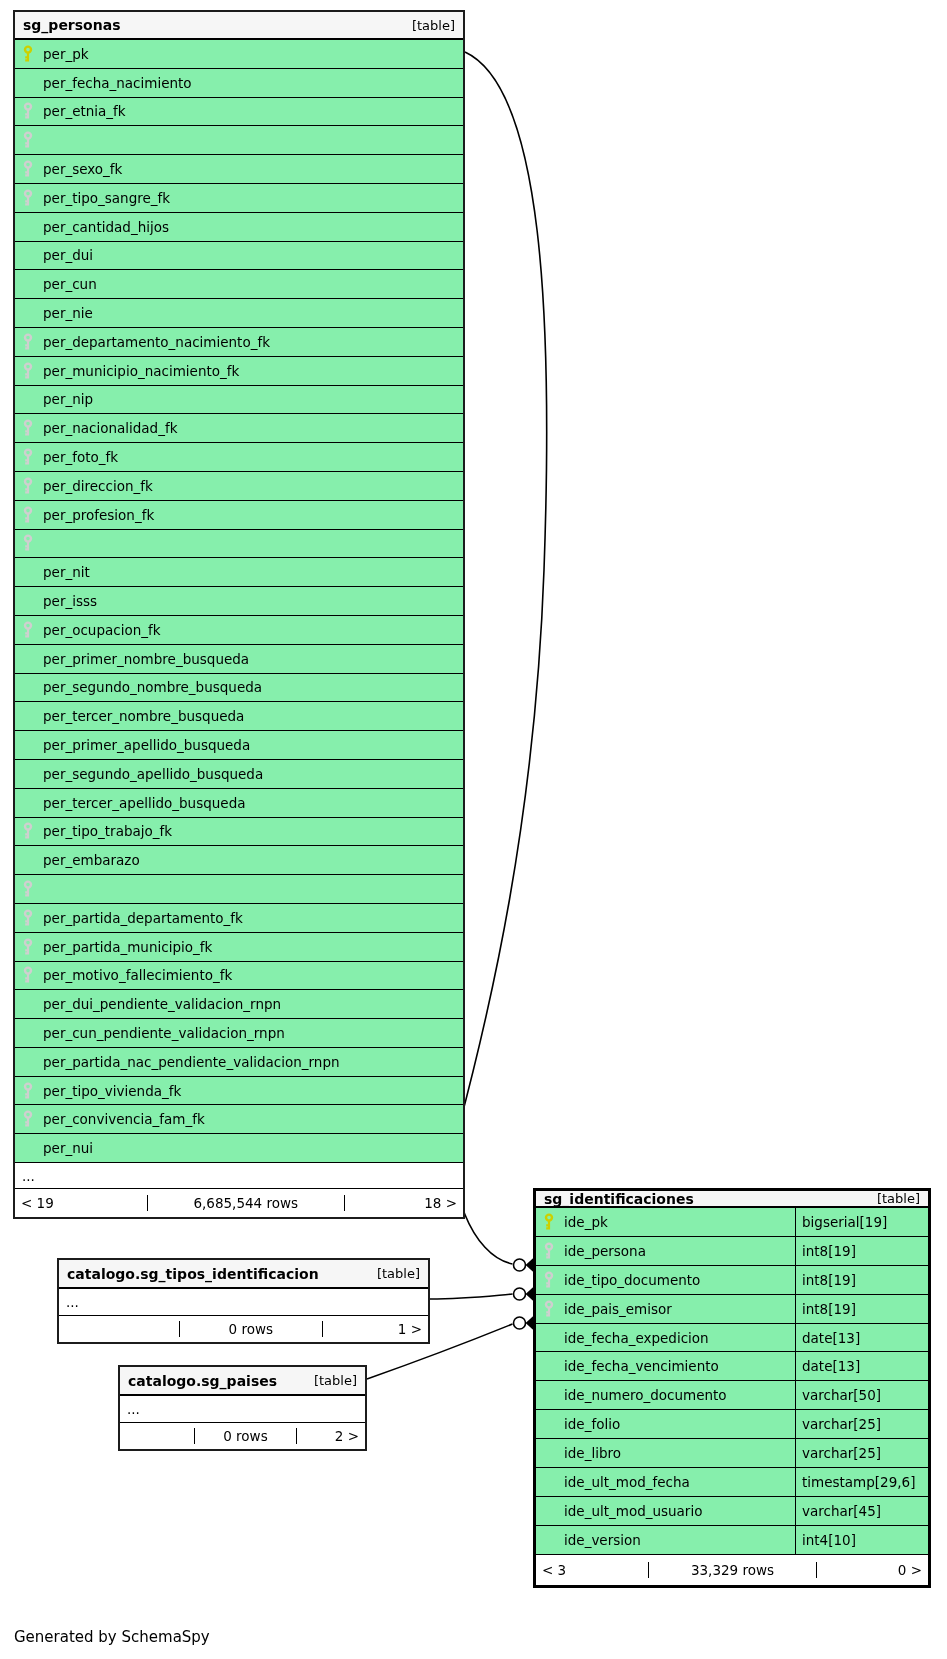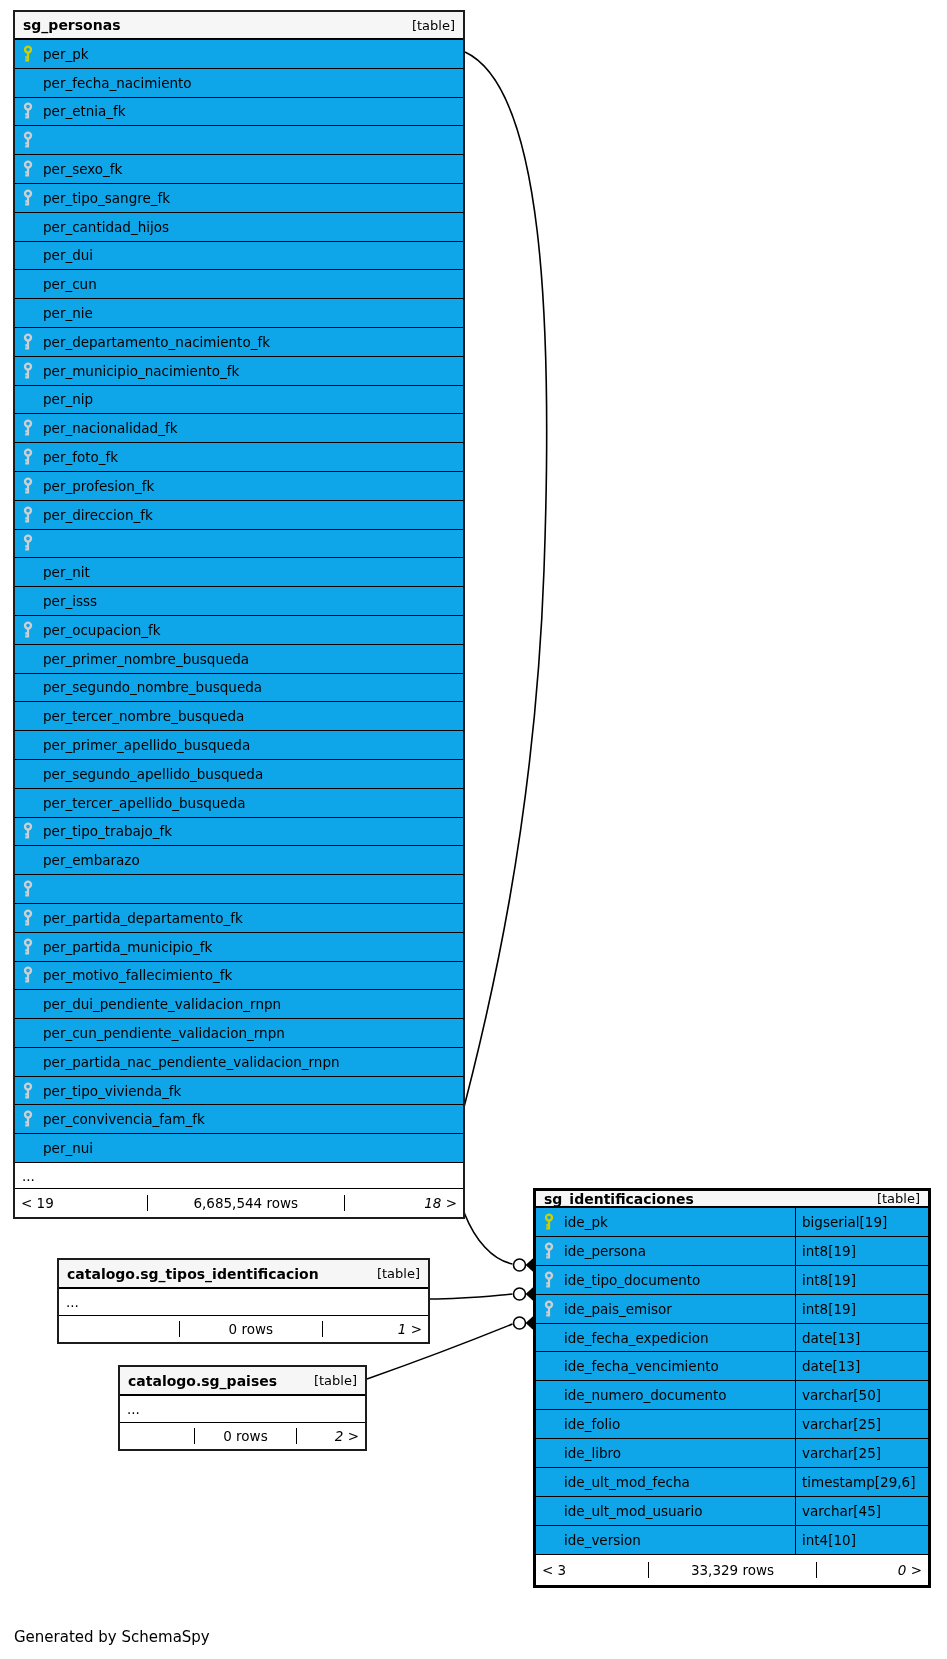--- a/index.html
+++ b/index.html
@@ -6,39 +6,39 @@
   body{width:947px;height:1659px;overflow:hidden;font-family:"DejaVu Sans","Liberation Sans",sans-serif;color:#000;}
   #canvas{position:relative;width:947px;height:1659px;background:#fff;}
   *{box-sizing:border-box;}
 
   .db-table{position:absolute;background:#fff;border:2px solid #1c1c1c;}
   .db-table .tbl-header{display:flex;justify-content:space-between;align-items:center;
     background:#f6f6f6;border-bottom:2.5px solid #000;padding:0 8px;}
   .tbl-title{font-weight:bold;font-size:14px;}
   .tbl-badge{font-size:13px;}
 
-  .col-row{display:flex;align-items:center;border-bottom:1.4px solid #000;padding-left:7px;background:#0ea5e9;}
+  .col-row{display:flex;align-items:center;border-bottom:1.4px solid #000;padding-left:7px;background:#86efac;}
   .key-icon{width:13px;height:18px;margin-right:8px;flex:0 0 13px;display:inline-flex;align-items:center;}
   .key-icon svg{display:block;}
   .key-pk{color:#ccd000;}
   .key-fk{color:#cfcfcf;}
   .key-none{visibility:hidden;}
   .col-name{font-size:13.5px;flex:1;white-space:nowrap;overflow:hidden;}
   .col-type{width:133px;flex:0 0 133px;align-self:stretch;display:flex;align-items:center;
     border-left:1.4px solid #000;padding-left:6px;font-size:13.5px;white-space:nowrap;}
 
   .ellipsis-row{display:flex;align-items:center;border-bottom:1.4px solid #000;
     padding-left:7px;font-size:13.5px;}
 
   .tbl-footer{display:flex;align-items:center;}
   .fcell{display:flex;align-items:center;font-size:13.5px;white-space:nowrap;}
   .fcell + .fcell{border-left:1.2px solid #000;}
   .fcell.left{justify-content:flex-start;padding-left:6px;}
   .fcell.center{justify-content:center;}
-  .fcell.right{justify-content:flex-end;padding-right:6px;font-style:italic;}
+  .fcell.right{justify-content:flex-end;padding-right:6px;}
 
   
   #t-personas{left:13px;top:10px;width:452px;}
   #t-personas .tbl-header{height:28px;}
   #t-personas .col-row{height:28.8px;}
   #t-personas .ellipsis-row{height:26px;}
   #t-personas .tbl-footer{height:28px;}
   #t-personas .fcell.left{width:29.4%;}
   #t-personas .fcell.center{width:44%;}
   #t-personas .fcell.right{width:26.6%;}
@@ -248,31 +248,31 @@
     <span class="col-name">per_foto_fk</span>
 
   </div>
         <div class="col-row">
     <span class="key-icon key-fk">
       <svg viewBox="0 0 12 18" width="12" height="18" aria-hidden="true">
         <circle cx="6" cy="4.6" r="3" fill="none" stroke="currentColor" stroke-width="2.4"></circle>
         <path d="M6 7.6 L6 16.4 M6 12.4 L3.2 12.4 M6 15.4 L3.2 15.4" stroke="currentColor" stroke-width="2.2" fill="none"></path>
       </svg>
     </span>
+    <span class="col-name">per_direccion_fk</span>
+
+  </div>
+        <div class="col-row">
+    <span class="key-icon key-fk">
+      <svg viewBox="0 0 12 18" width="12" height="18" aria-hidden="true">
+        <circle cx="6" cy="4.6" r="3" fill="none" stroke="currentColor" stroke-width="2.4"></circle>
+        <path d="M6 7.6 L6 16.4 M6 12.4 L3.2 12.4 M6 15.4 L3.2 15.4" stroke="currentColor" stroke-width="2.2" fill="none"></path>
+      </svg>
+    </span>
     <span class="col-name">per_profesion_fk</span>
-
-  </div>
-        <div class="col-row">
-    <span class="key-icon key-fk">
-      <svg viewBox="0 0 12 18" width="12" height="18" aria-hidden="true">
-        <circle cx="6" cy="4.6" r="3" fill="none" stroke="currentColor" stroke-width="2.4"></circle>
-        <path d="M6 7.6 L6 16.4 M6 12.4 L3.2 12.4 M6 15.4 L3.2 15.4" stroke="currentColor" stroke-width="2.2" fill="none"></path>
-      </svg>
-    </span>
-    <span class="col-name">per_direccion_fk</span>
 
   </div>
         <div class="col-row">
     <span class="key-icon key-fk">
       <svg viewBox="0 0 12 18" width="12" height="18" aria-hidden="true">
         <circle cx="6" cy="4.6" r="3" fill="none" stroke="currentColor" stroke-width="2.4"></circle>
         <path d="M6 7.6 L6 16.4 M6 12.4 L3.2 12.4 M6 15.4 L3.2 15.4" stroke="currentColor" stroke-width="2.2" fill="none"></path>
       </svg>
     </span>
 

